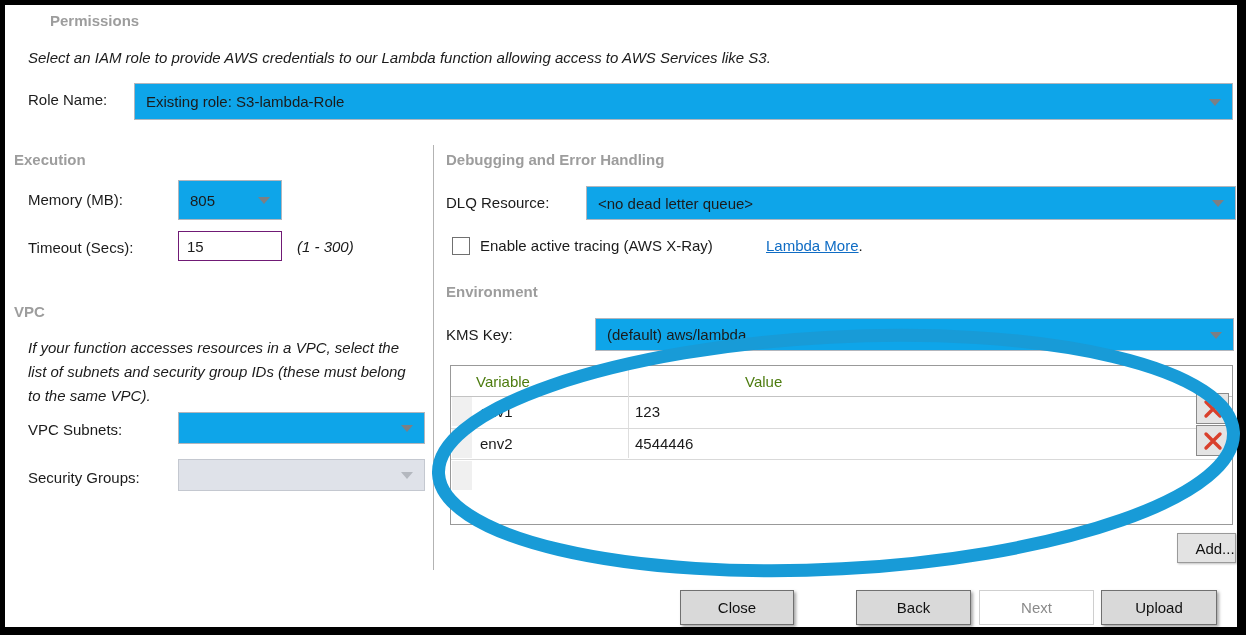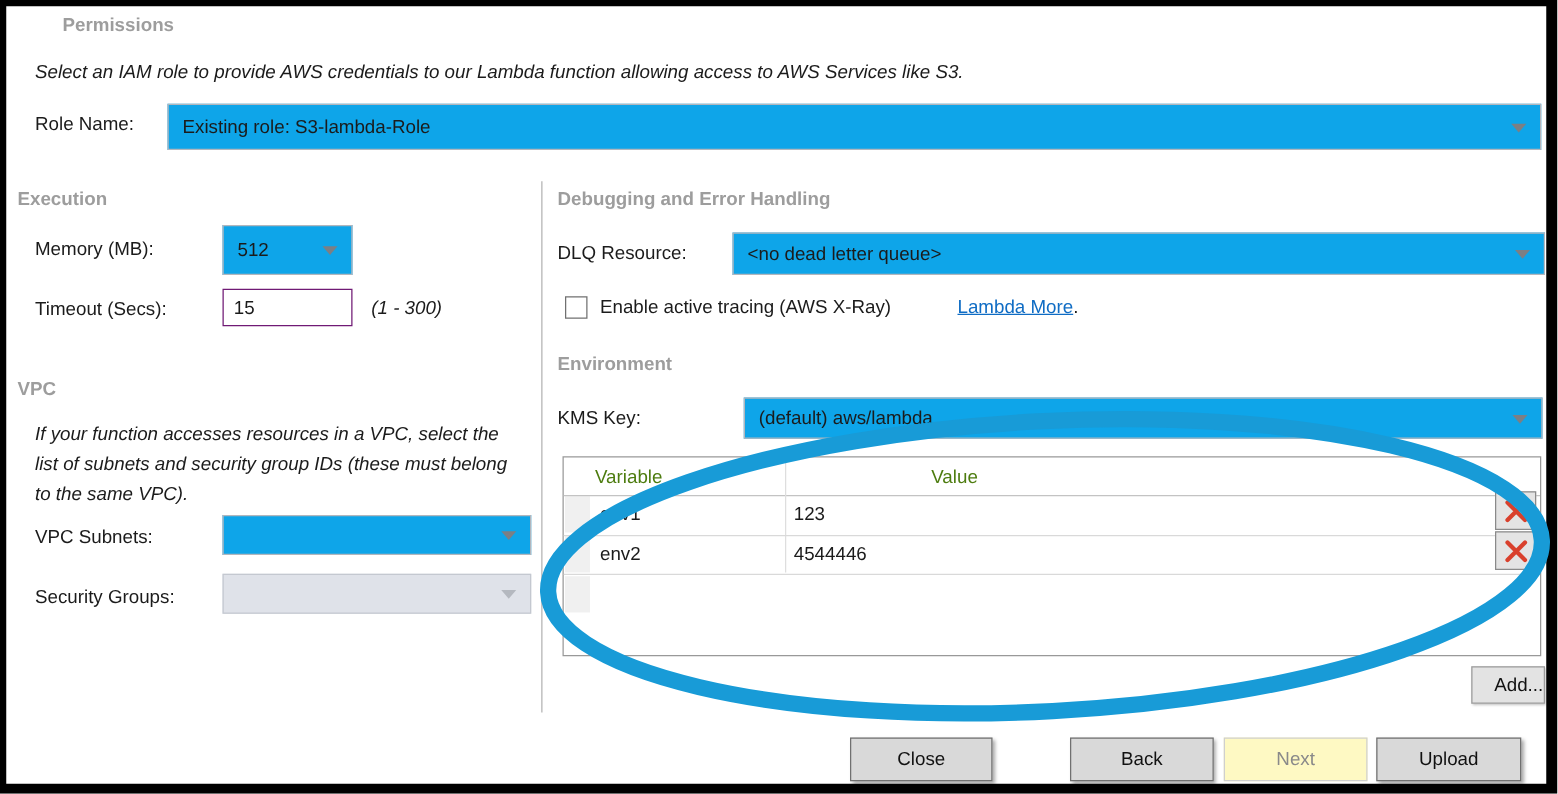--- a/index.html
+++ b/index.html
@@ -38,21 +38,21 @@
   .cell { position:absolute; font-size:15px; color:#1b1b1b; white-space:nowrap; }
   .hline { position:absolute; height:1px; background:#d9d9d9; }
   .vline { position:absolute; width:1px; background:#dedede; }
   .del-btn { position:absolute; width:33px; height:31px; background:#e4e4e4; border:1px solid #8a8a8a;
              display:flex; align-items:center; justify-content:center; cursor:pointer; }
 
   
   .btn { position:absolute; background:#d9d9d9; border:1px solid #707070; font-size:15px; color:#111;
          display:flex; align-items:center; justify-content:center; cursor:pointer;
          box-shadow:2px 2px 3px rgba(0,0,0,0.35); font-family:inherit; }
-  .btn.disabled { background:#fef9c3; border-color:#cfcfcf; color:#8a8a8a; box-shadow:none; cursor:default; }
+  .btn.disabled { background:#ffffff; border-color:#cfcfcf; color:#8a8a8a; box-shadow:none; cursor:default; }
   .btn.small { box-shadow:1px 1px 2px rgba(0,0,0,0.25); background:#e3e3e3; border-color:#9a9a9a; }
 
   .overlay { position:absolute; inset:0; pointer-events:none; z-index:20; }
 </style>
 </head>
 <body>
 
 <div class="frame">
   <div class="panel"></div>
   <div class="content">
@@ -61,21 +61,21 @@
     <div class="abs lbl italic" style="left:28px; top:49px;">Select an IAM role to provide AWS credentials to our Lambda function allowing access to AWS Services like S3.</div>
     <div class="abs lbl" style="left:28px; top:91px;">Role Name:</div>
     <div class="combo" style="left:134px; top:83px; width:1099px; height:37px;">
       <span class="txt">Existing role: S3-lambda-Role</span>
       <span class="arr"></span>
     </div>
 
     <div class="abs sec-title" style="left:14px; top:151px;">Execution</div>
     <div class="abs lbl" style="left:28px; top:191px;">Memory (MB):</div>
     <div class="combo" style="left:178px; top:180px; width:104px; height:40px;">
-      <span class="txt">512</span>
+      <span class="txt">805</span>
       <span class="arr"></span>
     </div>
     <div class="abs lbl" style="left:28px; top:239px;">Timeout (Secs):</div>
     <input class="textbox" style="left: 178px; top: 231px; width: 104px; height: 30px;" value="15">
     <div class="abs lbl italic" style="left:297px; top:238px;">(1 - 300)</div>
 
     <div class="abs sec-title" style="left:14px; top:303px;">VPC</div>
     <div class="abs lbl italic" style="left:28px; top:336px; width:392px; line-height:24px;">If your function accesses resources in a VPC, select the list of subnets and security group IDs (these must belong to the same VPC).</div>
     <div class="abs lbl" style="left:28px; top:421px;">VPC Subnets:</div>
     <div class="combo" style="left:178px; top:412px; width:247px; height:32px;">

